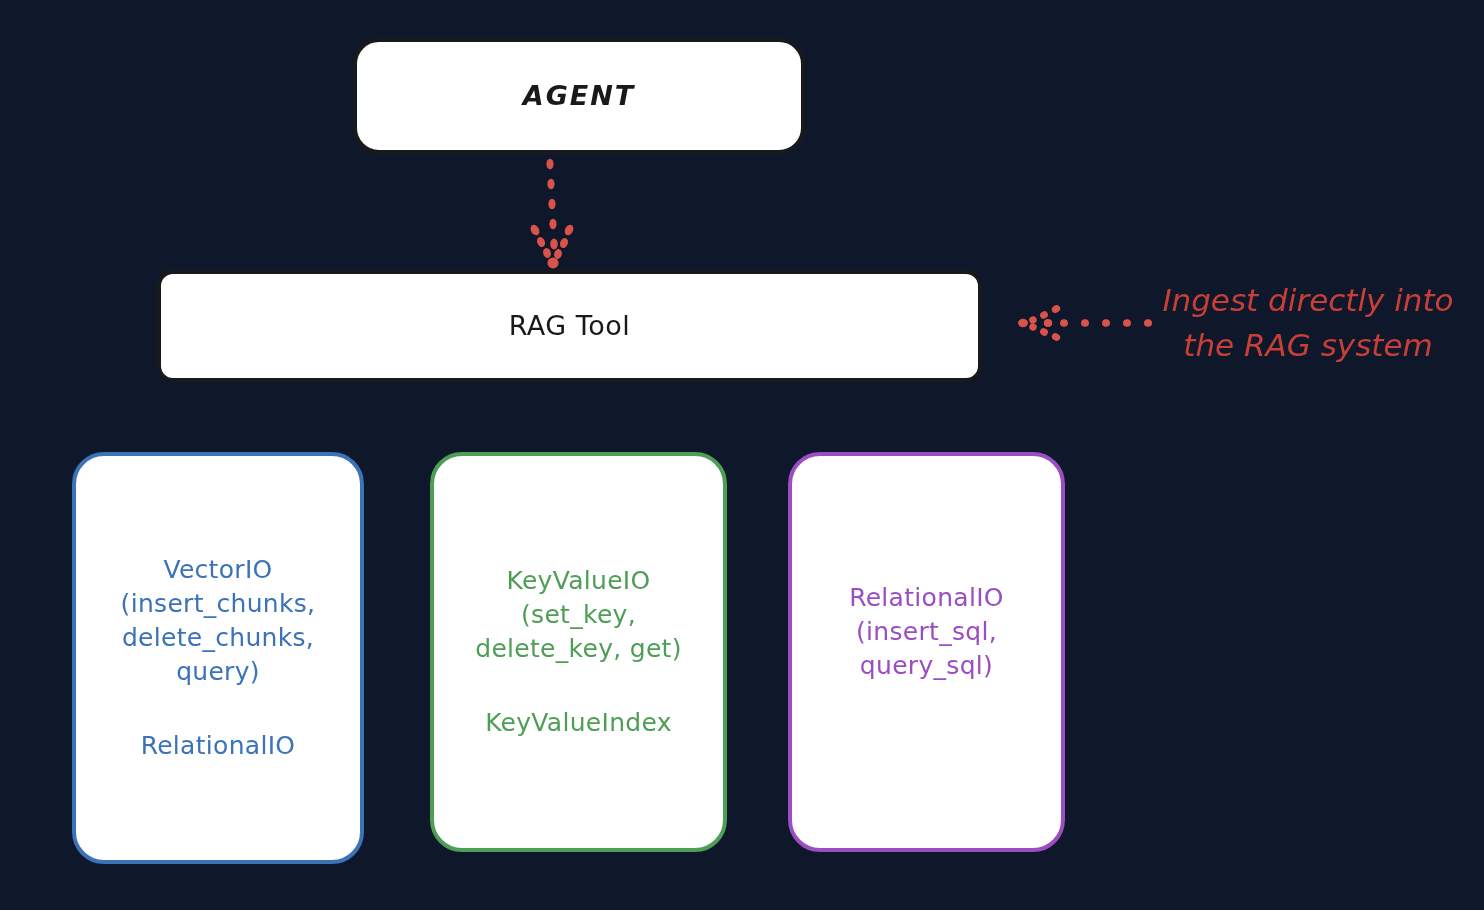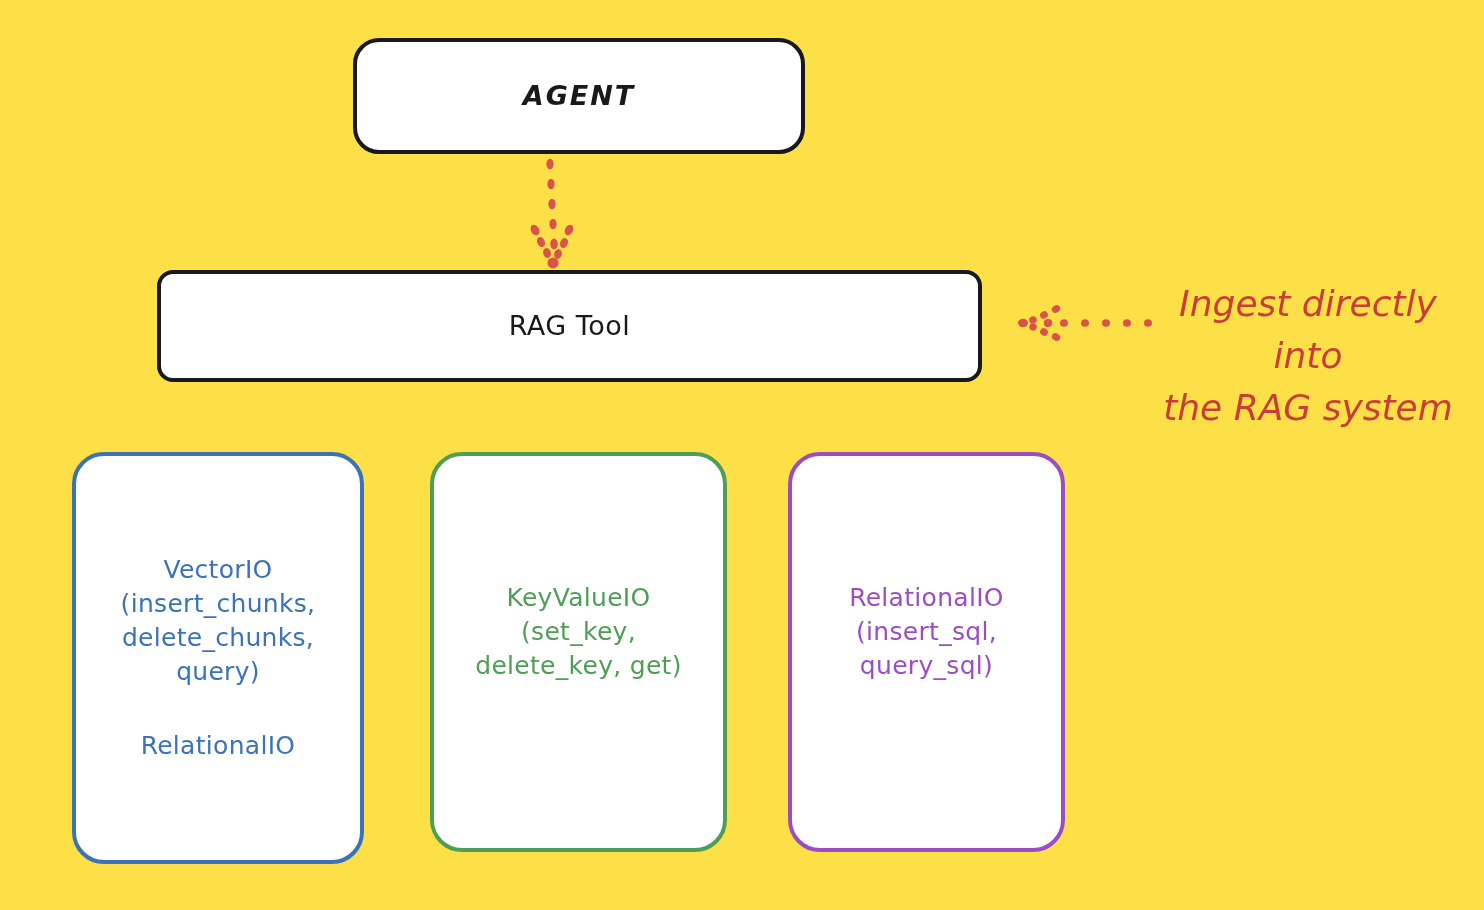--- a/index.html
+++ b/index.html
@@ -8,21 +8,21 @@
     padding: 0;
     background: #ffffff;
   }
   body {
     font-family: "DejaVu Sans", sans-serif;
   }
   #canvas {
     position: relative;
     width: 1484px;
     height: 910px;
-    background: #fde047;
+    background: #0f172a;
     overflow: hidden;
   }
   .node {
     position: absolute;
     box-sizing: border-box;
     display: flex;
     align-items: center;
     justify-content: center;
     text-align: center;
     background: #ffffff;
@@ -112,21 +112,21 @@
   
   #ingest-annotation {
     position: absolute;
     left: 1143px;
     top: 278px;
     width: 330px;
     color: #c73f37;
     font-family: "DejaVu Sans", sans-serif;
     font-style: italic;
     font-weight: 500;
-    font-size: 36px;
+    font-size: 31px;
     line-height: 1.45;
     text-align: center;
     white-space: pre-line;
   }
 </style>
 </head>
 <body>
 
 <div id="canvas">
 
@@ -186,20 +186,21 @@
       <div class="node-label">RelationalIO</div>
     </div>
   </div>
 
   <div class="node leaf-node" id="key-value-io-node">
     <div class="leaf-inner">
       <div class="node-label">KeyValueIO
 (set_key,
 delete_key, get)</div>
       <span class="leaf-gap"></span>
+      <div class="node-label">KeyValueIndex</div>
     </div>
   </div>
 
   <div class="node leaf-node" id="relational-io-node">
     <div class="leaf-inner">
       <div class="node-label">RelationalIO
 (insert_sql,
 query_sql)</div>
       <span class="leaf-gap"></span>
     </div>

